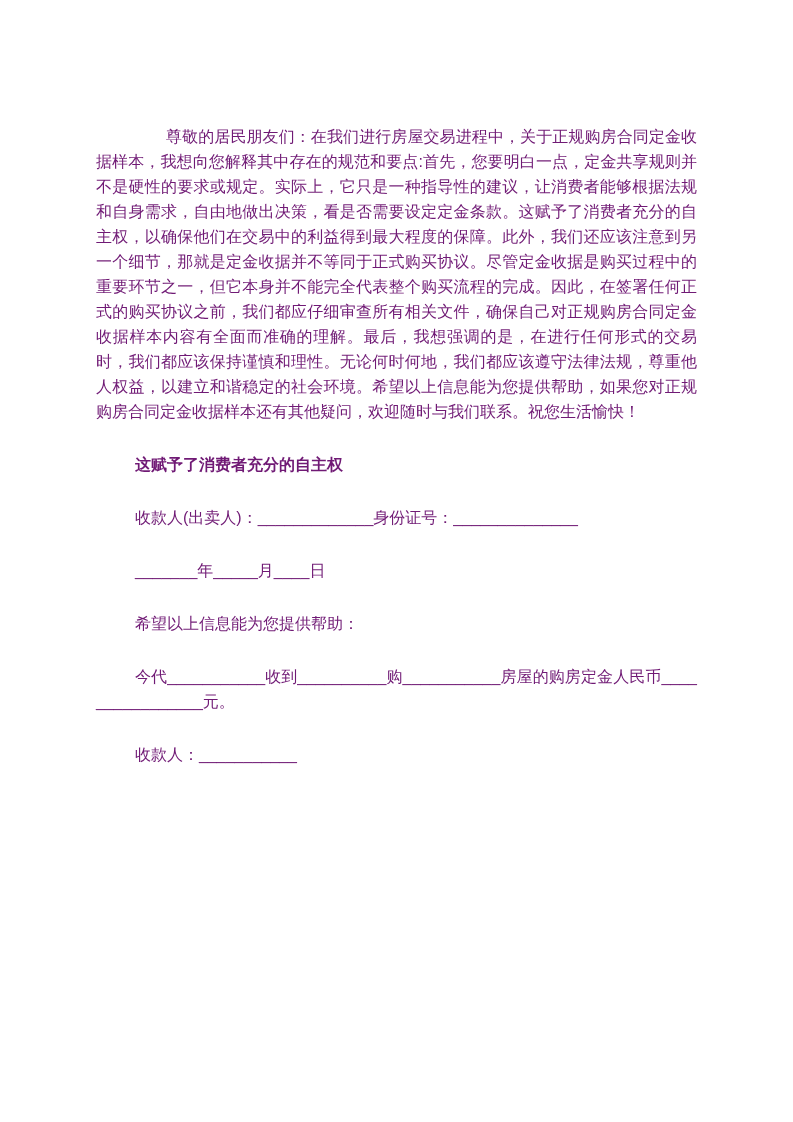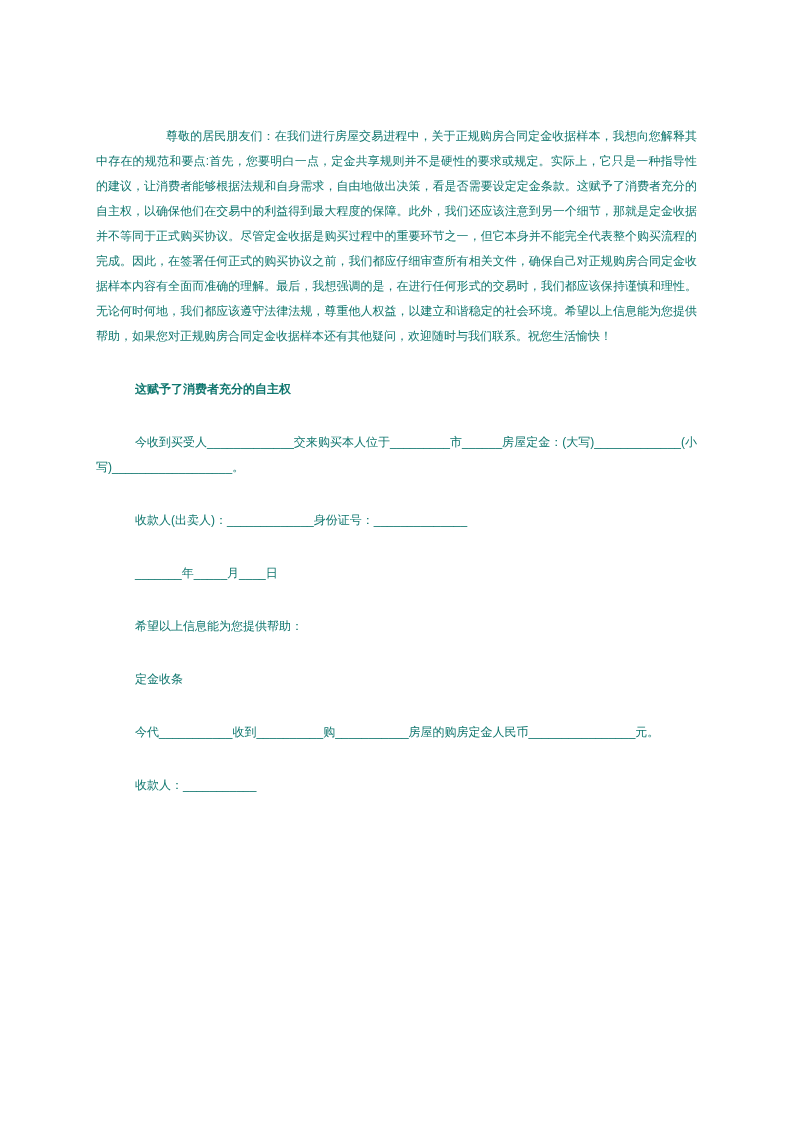--- a/index.html
+++ b/index.html
@@ -10,23 +10,23 @@
     height: 1122px;
     background: #ffffff;
     overflow: hidden;
   }
   .doc-content {
     position: absolute;
     left: 96px;
     top: 124px;
     width: 601px;
     font-family: "Liberation Sans", "DejaVu Sans", sans-serif;
-    font-size: 12px;
+    font-size: 16px;
     line-height: 25px;
-    color: #0f766e;
+    color: #701a75;
     text-align: justify;
     word-break: break-all;
   }
   .para {
     margin: 0 0 28px 0;
     text-indent: 39px;
   }
   .para.intro {
     text-indent: 70px;
   }
@@ -37,27 +37,25 @@
 </head>
 <body>
 
 <div class="page">
   <div class="doc-content">
     <p class="para intro">尊敬的居民朋友们：在我们进行房屋交易进程中，关于正规购房合同定金收据样本，我想向您解释其中存在的规范和要点:首先，您要明白一点，定金共享规则并不是硬性的要求或规定。实际上，它只是一种指导性的建议，让消费者能够根据法规和自身需求，自由地做出决策，看是否需要设定定金条款。这赋予了消费者充分的自主权，以确保他们在交易中的利益得到最大程度的保障。此外，我们还应该注意到另一个细节，那就是定金收据并不等同于正式购买协议。尽管定金收据是购买过程中的重要环节之一，但它本身并不能完全代表整个购买流程的完成。因此，在签署任何正式的购买协议之前，我们都应仔细审查所有相关文件，确保自己对正规购房合同定金收据样本内容有全面而准确的理解。最后，我想强调的是，在进行任何形式的交易时，我们都应该保持谨慎和理性。无论何时何地，我们都应该遵守法律法规，尊重他人权益，以建立和谐稳定的社会环境。希望以上信息能为您提供帮助，如果您对正规购房合同定金收据样本还有其他疑问，欢迎随时与我们联系。祝您生活愉快！</p>
 
     <p class="para doc-title">这赋予了消费者充分的自主权</p>
 
 
-    <p class="para">今收到买受人_____________交来购买本人位于_________市______房屋定金：(大写)_____________(小写)__________________。</p>
 
     <p class="para">收款人(出卖人)：_____________身份证号：______________</p>
 
     <p class="para">_______年_____月____日</p>
 
     <p class="para">希望以上信息能为您提供帮助：</p>
 
-    <p class="para">定金收条</p>
 
     <p class="para">今代___________收到__________购___________房屋的购房定金人民币________________元。</p>
 
     <p class="para">收款人：___________</p>
   </div>
 </div>
 
 </body></html>

